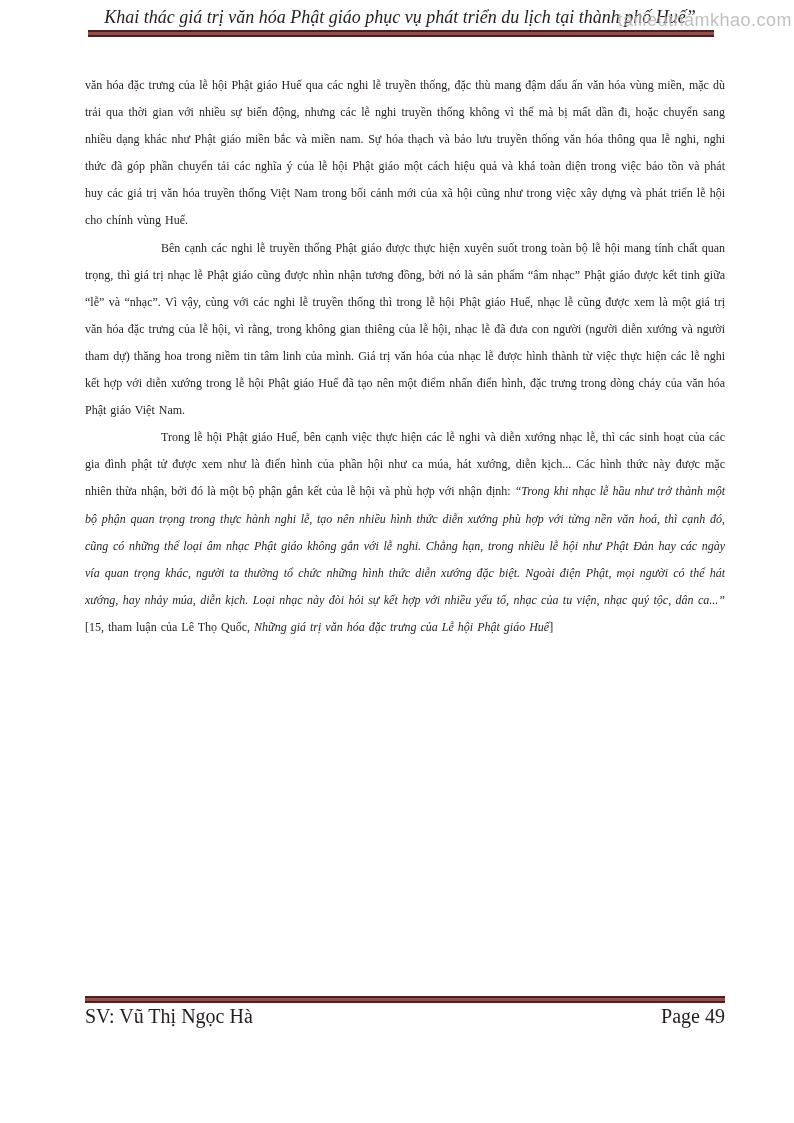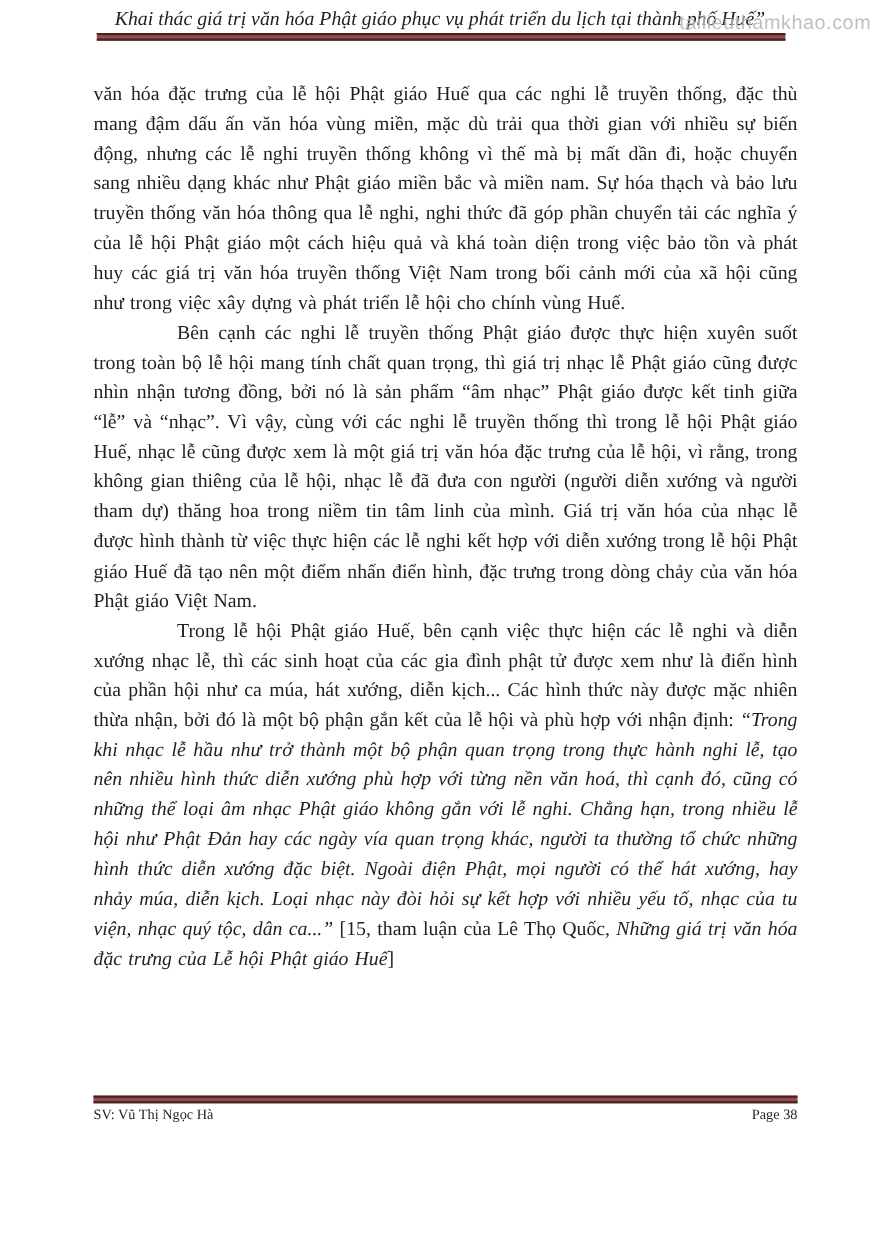--- a/index.html
+++ b/index.html
@@ -39,31 +39,31 @@
     border-top:2px solid var(--rule-dark);
     border-bottom:2px solid var(--rule-dark);
   }
   .header-rule{position:absolute;top:30px;left:88px;width:626px;}
   .footer-rule{position:absolute;top:996px;left:85px;width:640px;}
   .page-body{
     position:absolute;top:72px;left:85px;width:640px;
   }
   .page-body p{
     margin:0;
-    font-size:18px;
+    font-size:12px;
     line-height:27.1px;
     text-align:justify;
     word-spacing:1px;
   }
   .page-body p.indent{text-indent:76px;}
   .it{font-style:italic;}
   .footer{
     position:absolute;top:1005px;left:85px;width:640px;
     display:flex;justify-content:space-between;align-items:baseline;
-    font-size:13px;
+    font-size:20px;
   }
 </style>
 </head>
 <body>
 
 <div class="header-title">Khai thác giá trị văn hóa Phật giáo phục vụ phát triển du lịch tại thành phố Huế”</div>
 
 <div class="watermark">tailieuthamkhao.com</div>
 
 <div class="rule header-rule"></div>
@@ -71,14 +71,14 @@
 <div class="page-body">
     <p><span>văn hóa đặc trưng của lễ hội Phật giáo Huế qua các nghi lễ truyền thống, đặc thù mang đậm dấu ấn văn hóa vùng miền, mặc dù trải qua thời gian với nhiều sự biến động, nhưng các lễ nghi truyền thống không vì thế mà bị mất dần đi, hoặc chuyển sang nhiều dạng khác như Phật giáo miền bắc và miền nam. Sự hóa thạch và bảo lưu truyền thống văn hóa thông qua lễ nghi, nghi thức đã góp phần chuyển tải các nghĩa ý của lễ hội Phật giáo một cách hiệu quả và khá toàn diện trong việc bảo tồn và phát huy các giá trị văn hóa truyền thống Việt Nam trong bối cảnh mới của xã hội cũng như trong việc xây dựng và phát triển lễ hội cho chính vùng Huế.</span></p>
     <p class="indent"><span>Bên cạnh các nghi lễ truyền thống Phật giáo được thực hiện xuyên suốt trong toàn bộ lễ hội mang tính chất quan trọng, thì giá trị nhạc lễ Phật giáo cũng được nhìn nhận tương đồng, bởi nó là sản phẩm “âm nhạc” Phật giáo được kết tinh giữa “lễ” và “nhạc”. Vì vậy, cùng với các nghi lễ truyền thống thì trong lễ hội Phật giáo Huế, nhạc lễ cũng được xem là một giá trị văn hóa đặc trưng của lễ hội, vì rằng, trong không gian thiêng của lễ hội, nhạc lễ đã đưa con người (người diễn xướng và người tham dự) thăng hoa trong niềm tin tâm linh của mình. Giá trị văn hóa của nhạc lễ được hình thành từ việc thực hiện các lễ nghi kết hợp với diễn xướng trong lễ hội Phật giáo Huế đã tạo nên một điểm nhấn điển hình, đặc trưng trong dòng chảy của văn hóa Phật giáo Việt Nam.</span></p>
     <p class="indent"><span>Trong lễ hội Phật giáo Huế, bên cạnh việc thực hiện các lễ nghi và diễn xướng nhạc lễ, thì các sinh hoạt của các gia đình phật tử được xem như là điển hình của phần hội như ca múa, hát xướng, diễn kịch... Các hình thức này được mặc nhiên thừa nhận, bởi đó là một bộ phận gắn kết của lễ hội và phù hợp với nhận định: </span><span class="it">“Trong khi nhạc lễ hầu như trở thành một bộ phận quan trọng trong thực hành nghi lễ, tạo nên nhiều hình thức diễn xướng phù hợp với từng nền văn hoá, thì cạnh đó, cũng có những thể loại âm nhạc Phật giáo không gắn với lễ nghi. Chẳng hạn, trong nhiều lễ hội như Phật Đản hay các ngày vía quan trọng khác, người ta thường tổ chức những hình thức diễn xướng đặc biệt. Ngoài điện Phật, mọi người có thể hát xướng, hay nhảy múa, diễn kịch. Loại nhạc này đòi hỏi sự kết hợp với nhiều yếu tố, nhạc của tu viện, nhạc quý tộc, dân ca...”</span><span> [15, tham luận của Lê Thọ Quốc, </span><span class="it">Những giá trị văn hóa đặc trưng của Lễ hội Phật giáo Huế</span><span>]</span></p>
   </div>
 
 <div class="rule footer-rule"></div>
 
 <div class="footer">
   <span>SV: Vũ Thị Ngọc Hà</span>
-  <span>Page 38</span>
+  <span>Page 49</span>
 </div>
 
 </body></html>

